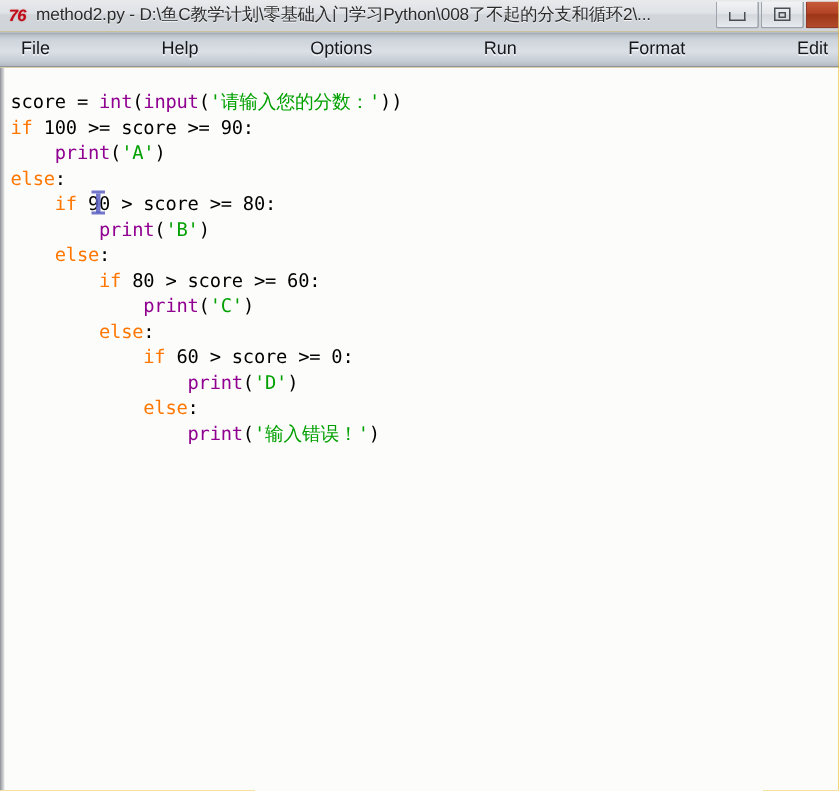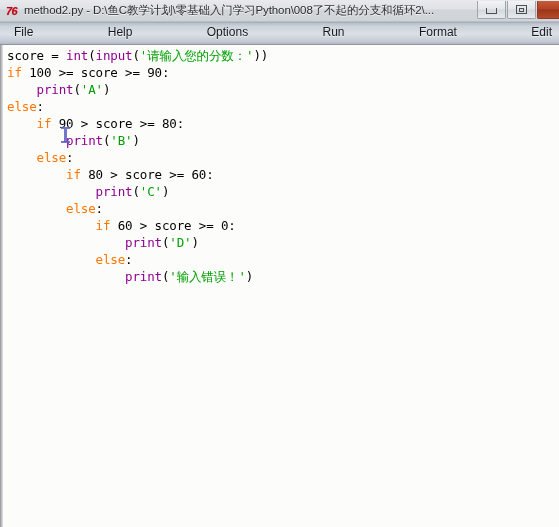--- a/index.html
+++ b/index.html
@@ -161,21 +161,21 @@
   #left-edge {
     position: absolute;
     left: 0; top: 0;
     width: 3px;
     height: 482px;
     background: linear-gradient(to right, #8f9197 0%, #b9bbc0 45%, #e6e6e4 100%);
   }
   #code {
     position: absolute;
     left: 7px;
-    top: 2px;
+    top: 14px;
     margin: 0;
     font-family: "DejaVu Sans Mono", "Liberation Mono", monospace;
     font-size: 12.5px;
     line-height: 17px;
     color: #000000;
     white-space: pre;
     letter-spacing: -0.15px;
   }
   .kw  { color: #ff7700; }          
   .bi  { color: #900090; }          

